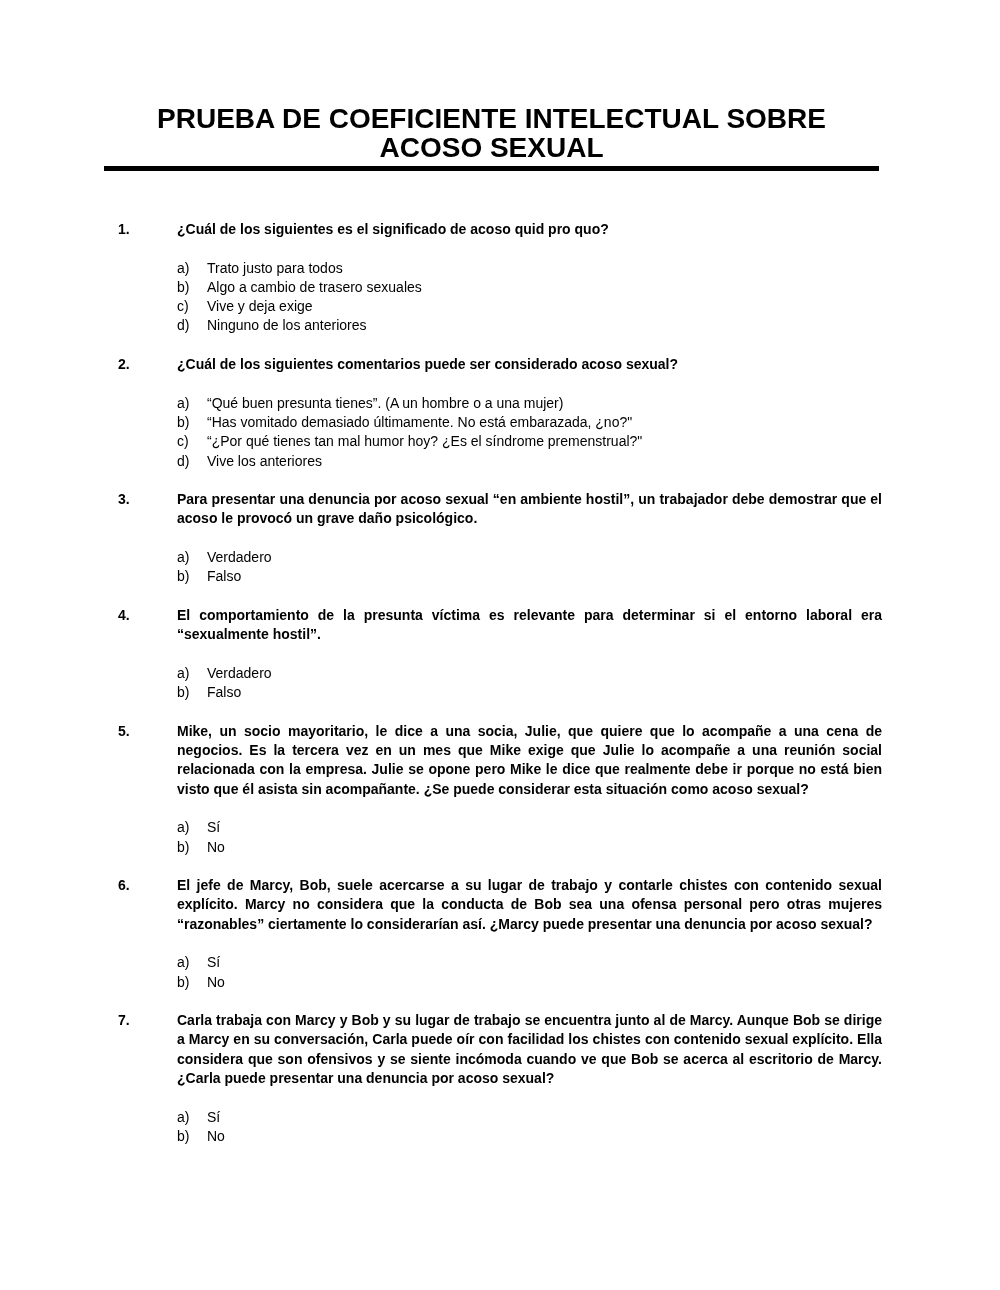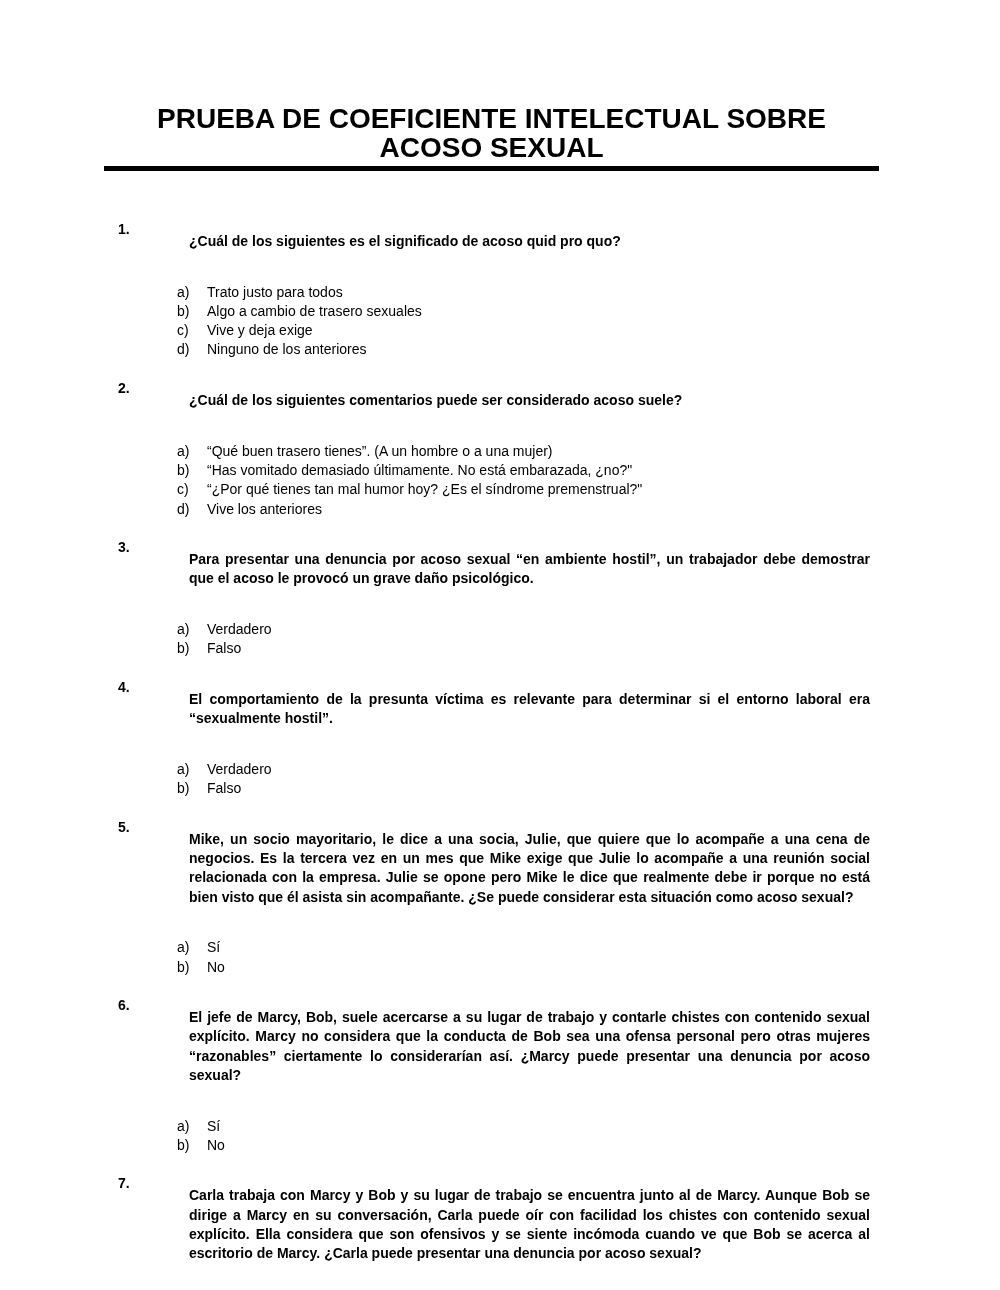--- a/index.html
+++ b/index.html
@@ -27,21 +27,21 @@
     border-bottom: 5px solid #000000;
     padding-bottom: 4px;
   }
   .questions {
     margin: 49px 0 0 118px;
     width: 764px;
   }
   .question + .question { margin-top: 19.3px; }
   .q-head { display: flex; font-weight: bold; }
   .q-num { flex: 0 0 59px; }
-  .q-text { flex: 1; margin: 12px; text-align: justify; }
+  .q-text { flex: 1; margin: 0; text-align: justify; }
   .options {
     list-style: none;
     margin: 19.3px 0 0 59px;
     padding: 0;
   }
   .option { display: flex; }
   .o-letter { flex: 0 0 30px; }
   .o-text { flex: 1; }
 </style>
 </head>
@@ -74,26 +74,26 @@
   <li class="option">
     <span class="o-letter">d)</span>
     <span class="o-text">Ninguno de los anteriores</span>
   </li>
 </ul>
   </section>
 
   <section class="question">
     <div class="q-head">
       <span class="q-num">2.</span>
-      <p class="q-text">¿Cuál de los siguientes comentarios puede ser considerado acoso suele?</p>
-    </div>
-    <ul class="options">
-  <li class="option">
-    <span class="o-letter">a)</span>
-    <span class="o-text">“Qué buen trasero tienes”. (A un hombre o a una mujer)</span>
+      <p class="q-text">¿Cuál de los siguientes comentarios puede ser considerado acoso sexual?</p>
+    </div>
+    <ul class="options">
+  <li class="option">
+    <span class="o-letter">a)</span>
+    <span class="o-text">“Qué buen presunta tienes”. (A un hombre o a una mujer)</span>
   </li>
 
   <li class="option">
     <span class="o-letter">b)</span>
     <span class="o-text">“Has vomitado demasiado últimamente.  No está embarazada, ¿no?"</span>
   </li>
 
   <li class="option">
     <span class="o-letter">c)</span>
     <span class="o-text">“¿Por qué tienes tan mal humor hoy?  ¿Es el síndrome premenstrual?"</span>

